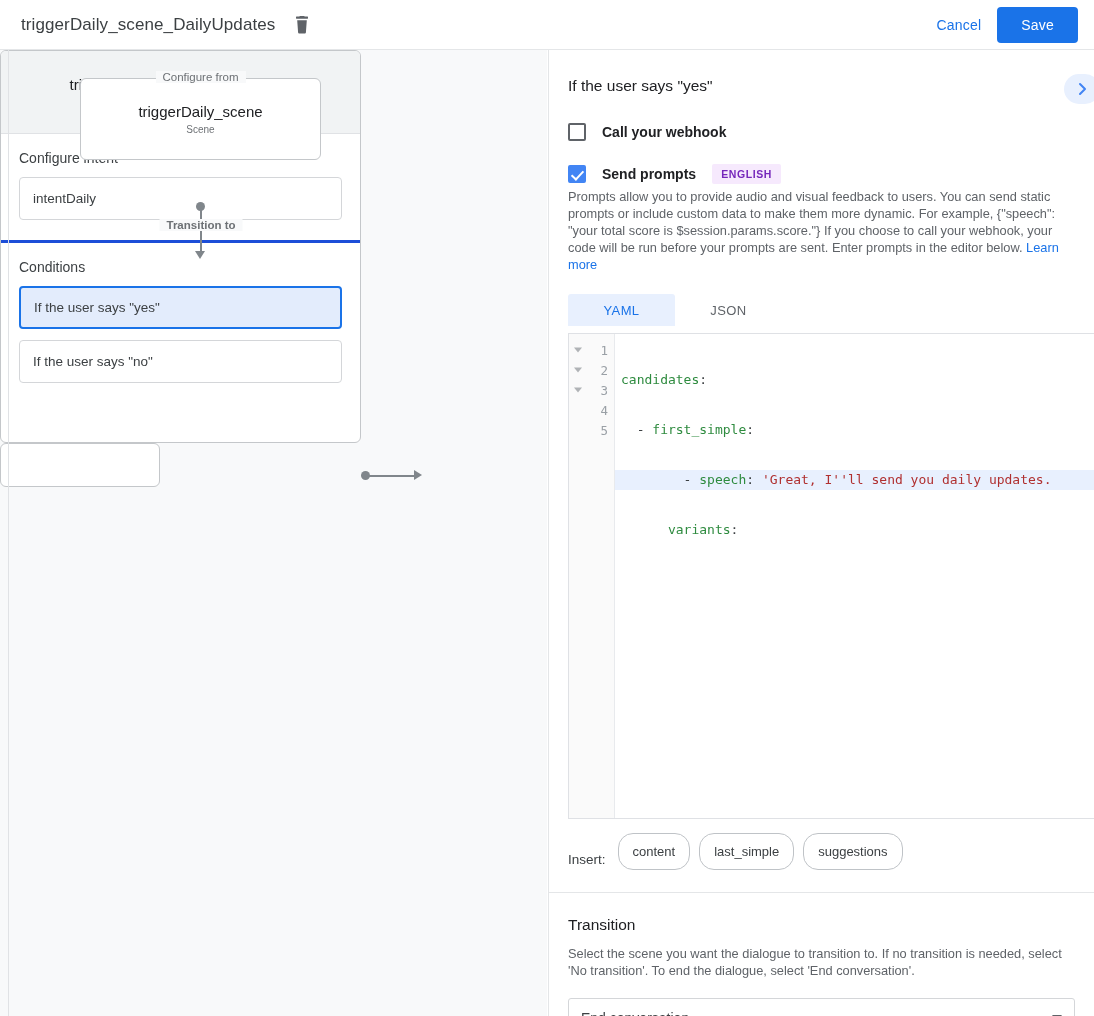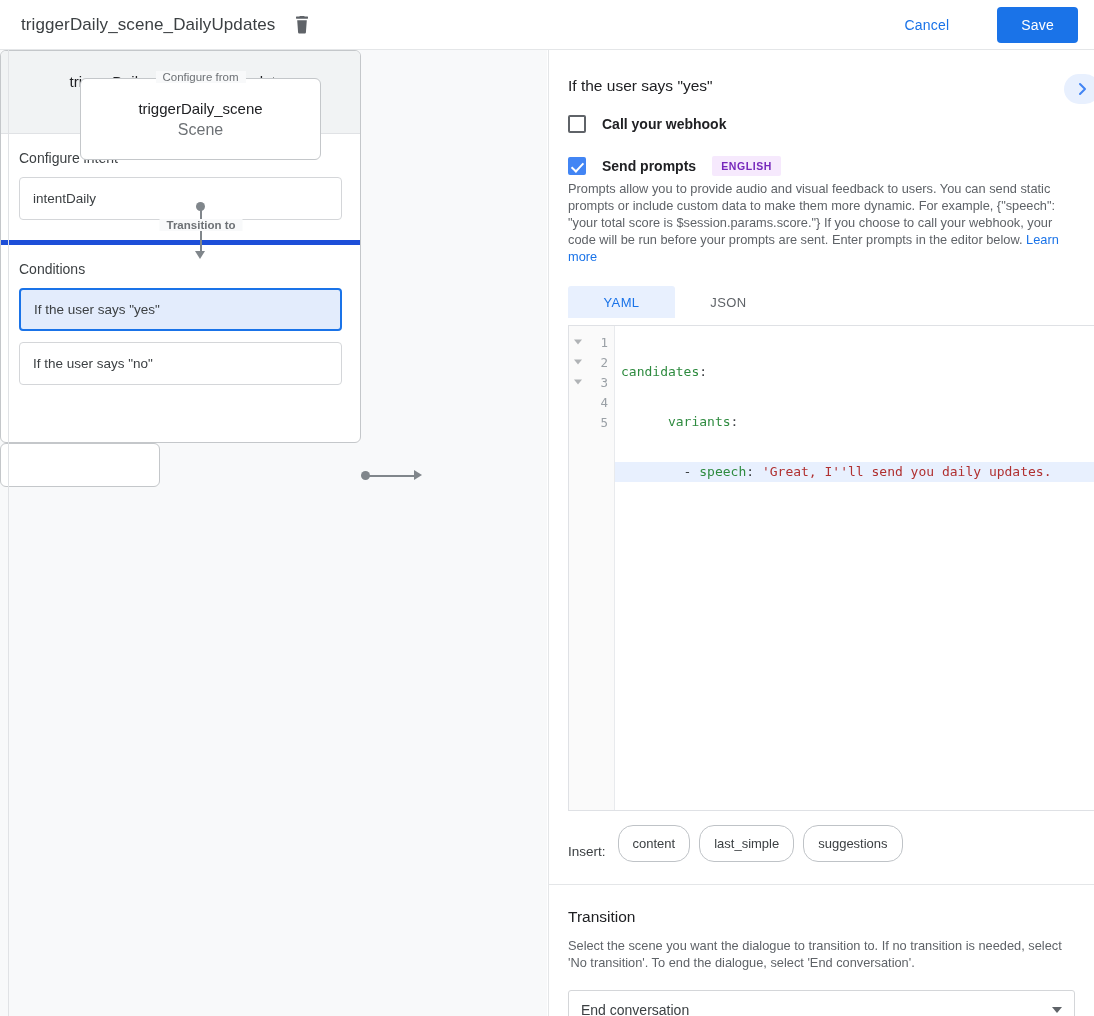--- a/index.html
+++ b/index.html
@@ -30,33 +30,32 @@
   .trash-btn {
     margin-left: 14px;
     width: 26px; height: 26px;
     display: flex; align-items: center; justify-content: center;
     border: none; background: transparent; padding: 0; cursor: pointer;
   }
   .topbar-right {
     margin-left: auto;
     display: flex; align-items: center;
     margin-right: 16px;
-    gap: 20px;
   }
   .cancel-btn {
     background: transparent; border: none;
     color: #1a73e8; font-size: 14px; font-weight: 500;
     font-family: "Liberation Sans", sans-serif;
     padding: 9px 14px; cursor: pointer; letter-spacing: .2px;
   }
   .save-btn {
     background: #1a73e8; border: none; border-radius: 4px;
     color: #fff; font-size: 14px; font-weight: 500;
     font-family: "Liberation Sans", sans-serif;
-    padding: 0 24px; height: 36px; margin-left: 14px; cursor: pointer;
+    padding: 0 24px; height: 36px; margin-left: 2px; cursor: pointer;
     letter-spacing: .2px;
   }
 
   
   .canvas {
     position: absolute; top: 50px; left: 0;
     width: 547px; height: 966px;
     background: #f8f9fa;
     overflow: hidden;
   }
@@ -78,21 +77,21 @@
     background: #f8f9fa;
     padding: 0 7px;
     font-size: 11.5px; color: #6d7175;
     white-space: nowrap;
   }
   .node-title {
     font-size: 15px; color: #202124;
     text-align: center;
   }
   .node-sub {
-    font-size: 16px; color: #6d7175;
+    font-size: 10px; color: #6d7175;
     text-align: center; margin-top: 4px;
   }
 
   
   #node-from {
     left: 80px; top: 28px; width: 241px; height: 82px;
     display: flex; flex-direction: column;
     align-items: center; justify-content: center;
   }
 
@@ -136,21 +135,21 @@
     background: #f1f3f4;
     height: 83px;
     display: flex; flex-direction: column;
     align-items: center; justify-content: center;
     border-bottom: 1px solid #e0e2e5;
   }
   .node-section {
     padding: 16px 18px 20px 18px;
   }
   .node-section + .node-section {
-    border-top: 5px solid #1d4ed8;
+    border-top: 3px solid #1d4ed8;
   }
   .section-label {
     font-size: 14px; color: #3c4043; margin-bottom: 11px;
   }
   .chip-box {
     border: 1px solid #d4d6d9;
     border-radius: 4px;
     background: #fff;
     height: 43px;
     display: flex; align-items: center;
@@ -195,21 +194,21 @@
     border-radius: 16px;
     background: #e8f0fe;
     border: none; padding: 0; cursor: pointer;
     display: flex; align-items: center; justify-content: center;
   }
 
   .check-row {
     display: flex; align-items: center;
     padding-left: 19px;
   }
-  .check-row.row1 { margin-top: 20px; text-align: center; }
+  .check-row.row1 { margin-top: 28px; text-align: center; }
   .check-row.row2 { margin-top: 23px; }
   .cbox {
     width: 18px; height: 18px;
     border: 2px solid #5f6368;
     border-radius: 2px;
     background: #fff;
     cursor: pointer;
     flex: 0 0 auto;
   }
   .cbox.checked {
@@ -467,22 +466,23 @@
         </div>
         <div class="gutter-row">
           <span>4</span>
         </div>
         <div class="gutter-row">
           <span>5</span>
         </div>
       </div>
       <div class="code-area">
         <div class="code-row"><span class="k">candidates</span><span class="p">:</span></div>
+        <div class="code-row"><span class="p">  - </span><span class="k">first_simple</span><span class="p">:</span></div>
+        <div class="code-row hl"><span class="p">        - </span><span class="k">speech</span><span class="p">: </span><span class="s">'Great, I''ll send you daily updates.</span></div>
         <div class="code-row"><span class="p">      </span><span class="k">variants</span><span class="p">:</span></div>
-        <div class="code-row hl"><span class="p">        - </span><span class="k">speech</span><span class="p">: </span><span class="s">'Great, I''ll send you daily updates.</span></div>
         <div class="code-row"><span></span></div>
       </div>
     </div>
 
     <div class="insert-row">
       <span class="insert-label">Insert:</span>
       <button class="pill">content</button>
       <button class="pill">last_simple</button>
       <button class="pill">suggestions</button>
     </div>

